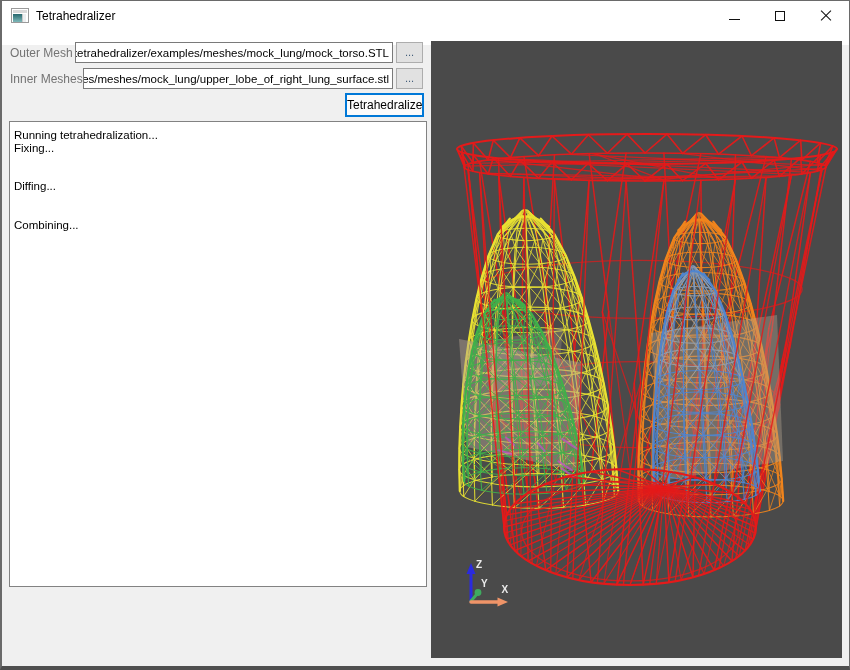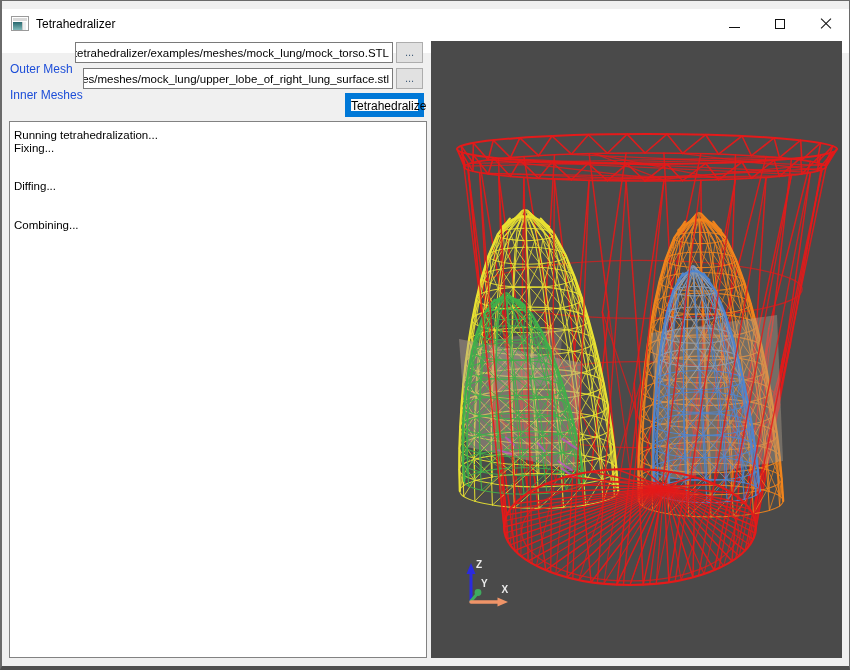--- a/index.html
+++ b/index.html
@@ -1,41 +1,41 @@
 <!DOCTYPE html>
 <html><head>
 <meta charset="utf-8">
 <style>
   *{margin:0;padding:0;box-sizing:border-box;}
   html,body{width:850px;height:670px;overflow:hidden;}
   body{font-family:"Liberation Sans",sans-serif;background:#9a9a9a;}
   .window{position:absolute;left:0;top:0;width:850px;height:670px;background:#f0f0f0;
           border:1px solid #6a6a6a;border-left-width:2px;border-bottom:4px solid #4f4f4f;overflow:hidden;}
-  .titlebar{position:absolute;left:0;top:8px;right:0;height:44px;background:#ffffff;}
+  .titlebar{position:absolute;left:0;top:0;right:0;height:44px;background:#ffffff;}
   .app-icon{position:absolute;left:9px;top:7px;width:18px;height:15px;border:1px solid #9a9a9a;background:#fff;}
   .app-icon .bar{position:absolute;left:1px;top:1px;right:1px;height:3px;background:#d9d9d9;}
   .app-icon .teal{position:absolute;left:1px;top:5px;width:9px;height:8px;background:linear-gradient(180deg,#27686e,#7fb9ba);}
   .app-icon .pane{position:absolute;right:2px;top:5px;width:4px;height:8px;background:#eceff0;border-left:1px solid #c9c9c9;}
   .title-text{position:absolute;left:34px;top:8px;font-size:12px;color:#000;}
   .winbtn{position:absolute;top:0;width:46px;height:30px;display:flex;align-items:center;justify-content:center;cursor:default;}
   #btn-min{right:92px}#btn-max{right:46px}#btn-close{right:0}
   .glyph-min{width:11px;border-top:1px solid #111;margin-top:6px;}
   .glyph-max{width:10px;height:10px;border:1px solid #111;}
   .glyph-close{position:relative;width:12px;height:12px;}
   .glyph-close i{position:absolute;left:-1px;top:5px;width:14px;border-top:1px solid #111;}
   .glyph-close i:first-child{transform:rotate(45deg);}
   .glyph-close i:last-child{transform:rotate(-45deg);}
-  .flabel{position:absolute;font-size:12px;color:#1d4ed8;white-space:nowrap;margin-top:16px;}
+  .flabel{position:absolute;font-size:12px;color:#737373;white-space:nowrap;}
   .field{position:absolute;height:21px;background:#fff;border:1px solid #7a7a7a;overflow:hidden;}
   .field span{position:absolute;right:3px;top:4px;font-size:11.5px;color:#000;white-space:pre;}
   .browse{position:absolute;width:27px;height:21px;background:#e1e1e1;border:1px solid #adadad;
           font-size:11px;color:#46607c;text-align:center;line-height:17px;font-family:"Liberation Sans",sans-serif;}
   .tetra{position:absolute;left:343px;top:92px;width:79px;height:24px;background:#fbfbfb;
-         border:6px solid #8b5cf6;font-size:12px;color:#000;font-family:"Liberation Sans",sans-serif;}
-  .log{position:absolute;left:7px;top:120px;width:418px;height:537px;background:#fff;border:1px solid #828282;
+         border:2px solid #8b5cf6;font-size:12px;color:#000;font-family:"Liberation Sans",sans-serif;}
+  .log{position:absolute;left:7px;top:120px;width:418px;height:466px;background:#fff;border:1px solid #828282;
        padding:7px 4px;font-size:11.5px;line-height:12.8px;color:#000;white-space:pre;overflow:hidden;}
   .viewport{position:absolute;left:429px;top:40px;width:411px;height:617px;background:#4a4a4a;}
   #scene{position:absolute;left:0;top:0;width:411px;height:617px;display:block;}
 </style>
 </head>
 <body>
 
 <div class="window">
 
   <div class="titlebar">

